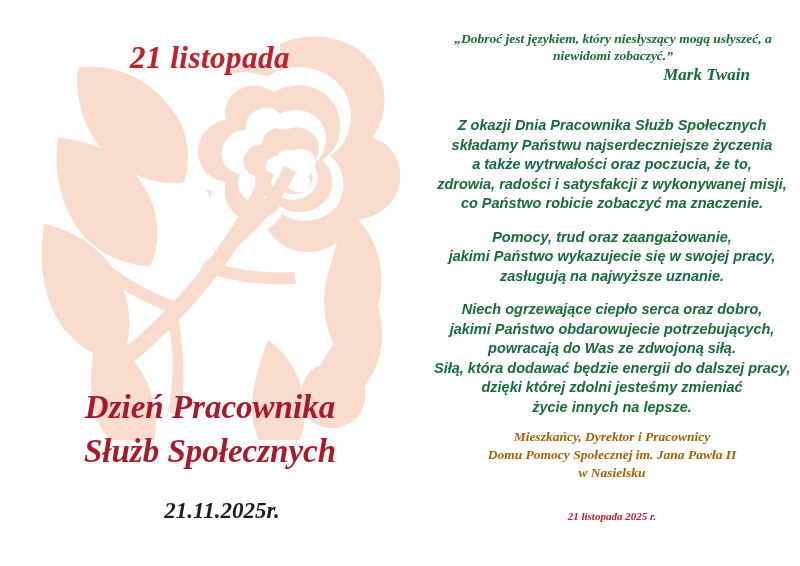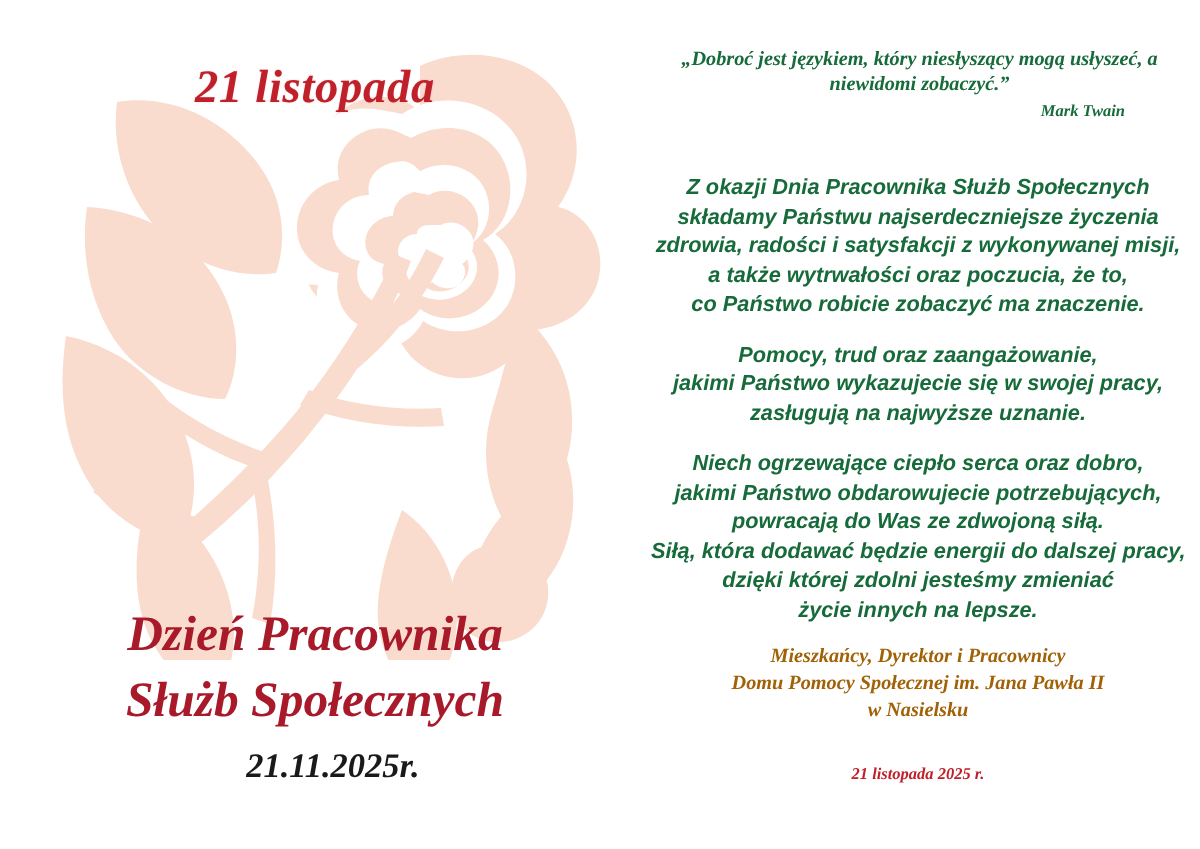--- a/index.html
+++ b/index.html
@@ -51,21 +51,21 @@
     font-weight: bold;
     font-size: 31px;
     color: #c0202a;
     letter-spacing: 0.5px;
     text-shadow: 0 0 1px rgba(192,32,42,0.3);
   }
 
   #title-block {
     position: absolute;
     left: 0;
-    top: 401px;
+    top: 385px;
     width: 420px;
     text-align: center;
     color: #a8192a;
   }
   #title-line1, #title-line2 {
     font-family: "Liberation Serif", serif;
     font-style: italic;
     font-weight: bold;
     font-size: 33px;
     line-height: 44px;
@@ -109,21 +109,21 @@
     line-height: 17px;
     color: #176b3a;
     font-weight: bold;
   }
   .quote-author {
     margin-top: 2px;
     text-align: right;
     padding-right: 28px;
     font-style: italic;
     font-weight: bold;
-    font-size: 11px;
+    font-size: 17px;
     color: #176b3a;
   }
 
   #body-text {
     position: absolute;
     left: 14px;
     top: 116px;
     width: 356px;
     text-align: center;
   }
@@ -245,22 +245,22 @@
 
     <div class="quote">
       <div>„Dobroć jest językiem, który niesłyszący mogą usłyszeć, a niewidomi zobaczyć.”</div>
       <div class="quote-author">Mark Twain</div>
     </div>
 
     <div id="body-text">
       <div class="para">
         <span class="ln">Z okazji Dnia Pracownika Służb Społecznych</span>
         <span class="ln">składamy Państwu najserdeczniejsze życzenia</span>
+        <span class="ln">a także wytrwałości oraz poczucia, że to,</span>
         <span class="ln">zdrowia, radości i satysfakcji z wykonywanej misji,</span>
-        <span class="ln">a także wytrwałości oraz poczucia, że to,</span>
         <span class="ln">co Państwo robicie zobaczyć ma znaczenie.</span>
       </div>
       <div class="para">
         <span class="ln">Pomocy, trud oraz zaangażowanie,</span>
         <span class="ln">jakimi Państwo wykazujecie się w swojej pracy,</span>
         <span class="ln">zasługują na najwyższe uznanie.</span>
       </div>
       <div class="para">
         <span class="ln">Niech ogrzewające ciepło serca oraz dobro,</span>
         <span class="ln">jakimi Państwo obdarowujecie potrzebujących,</span>

